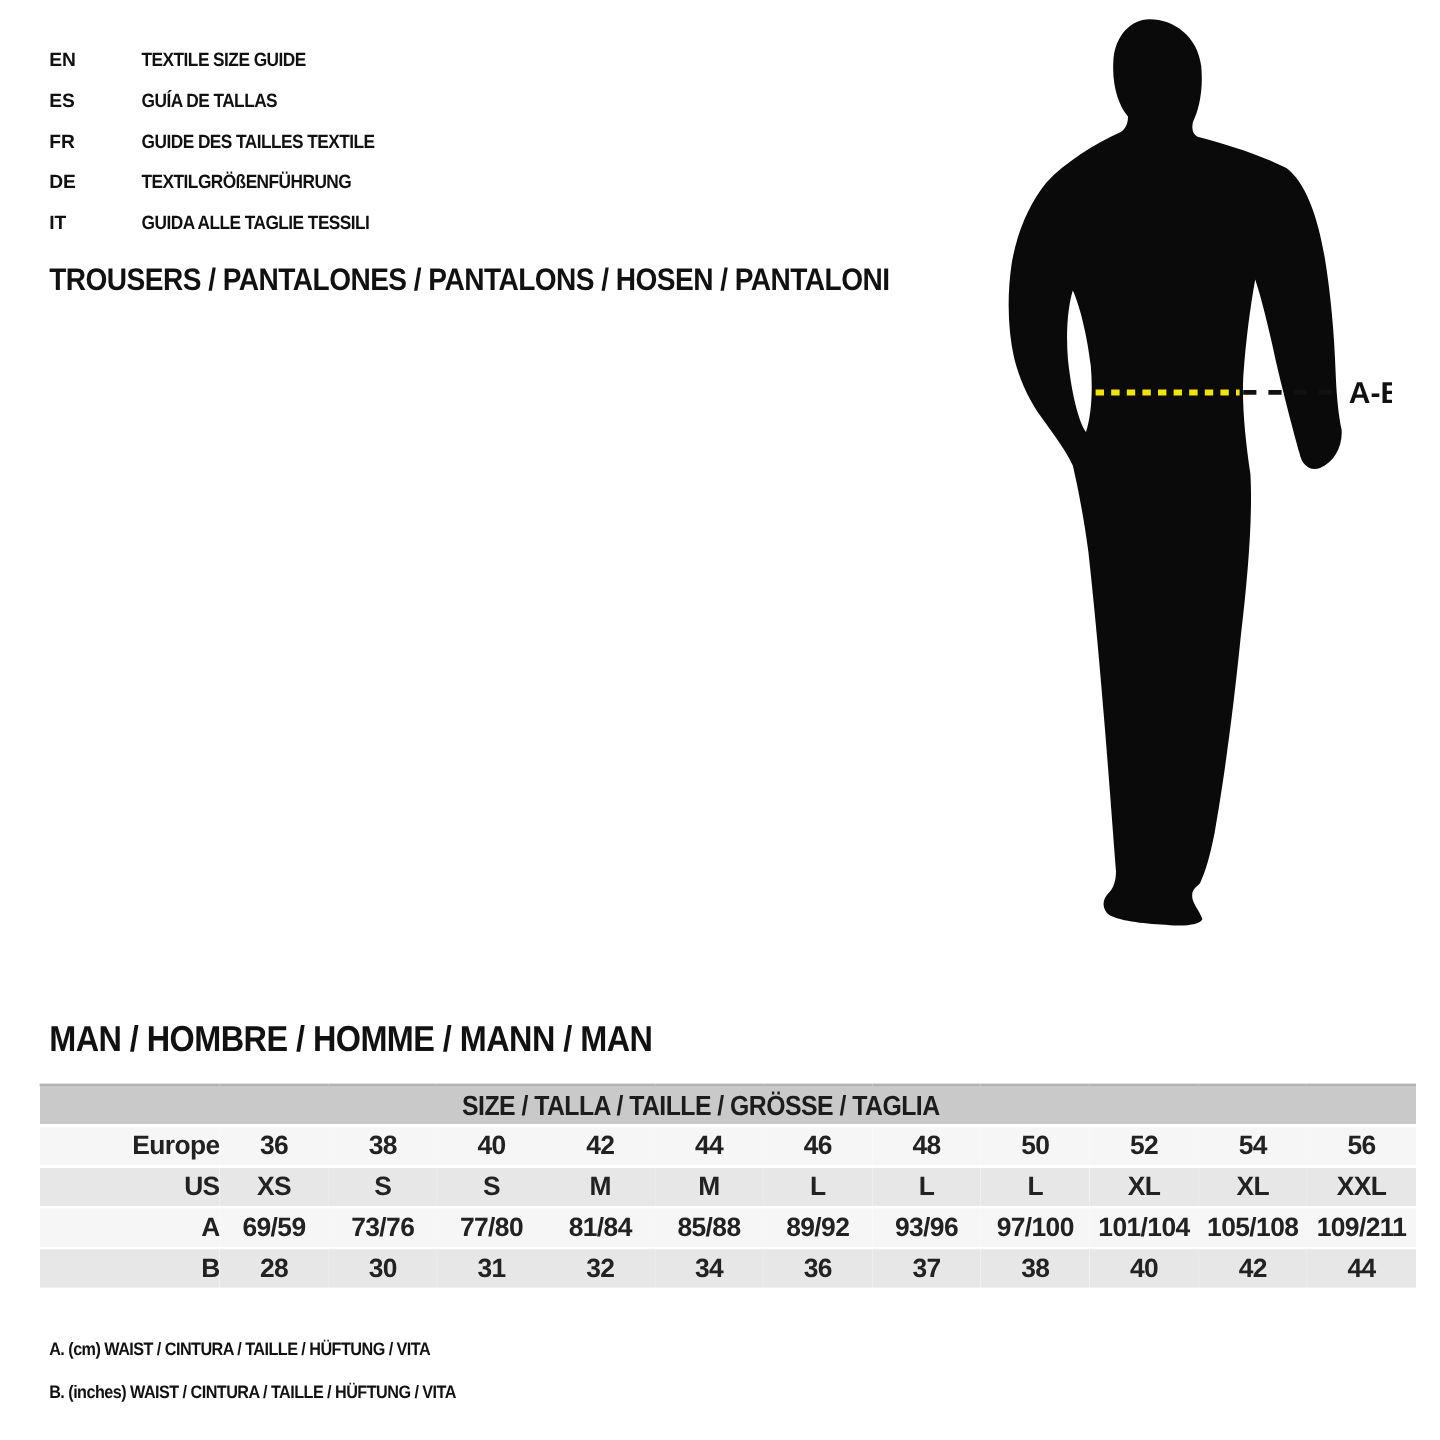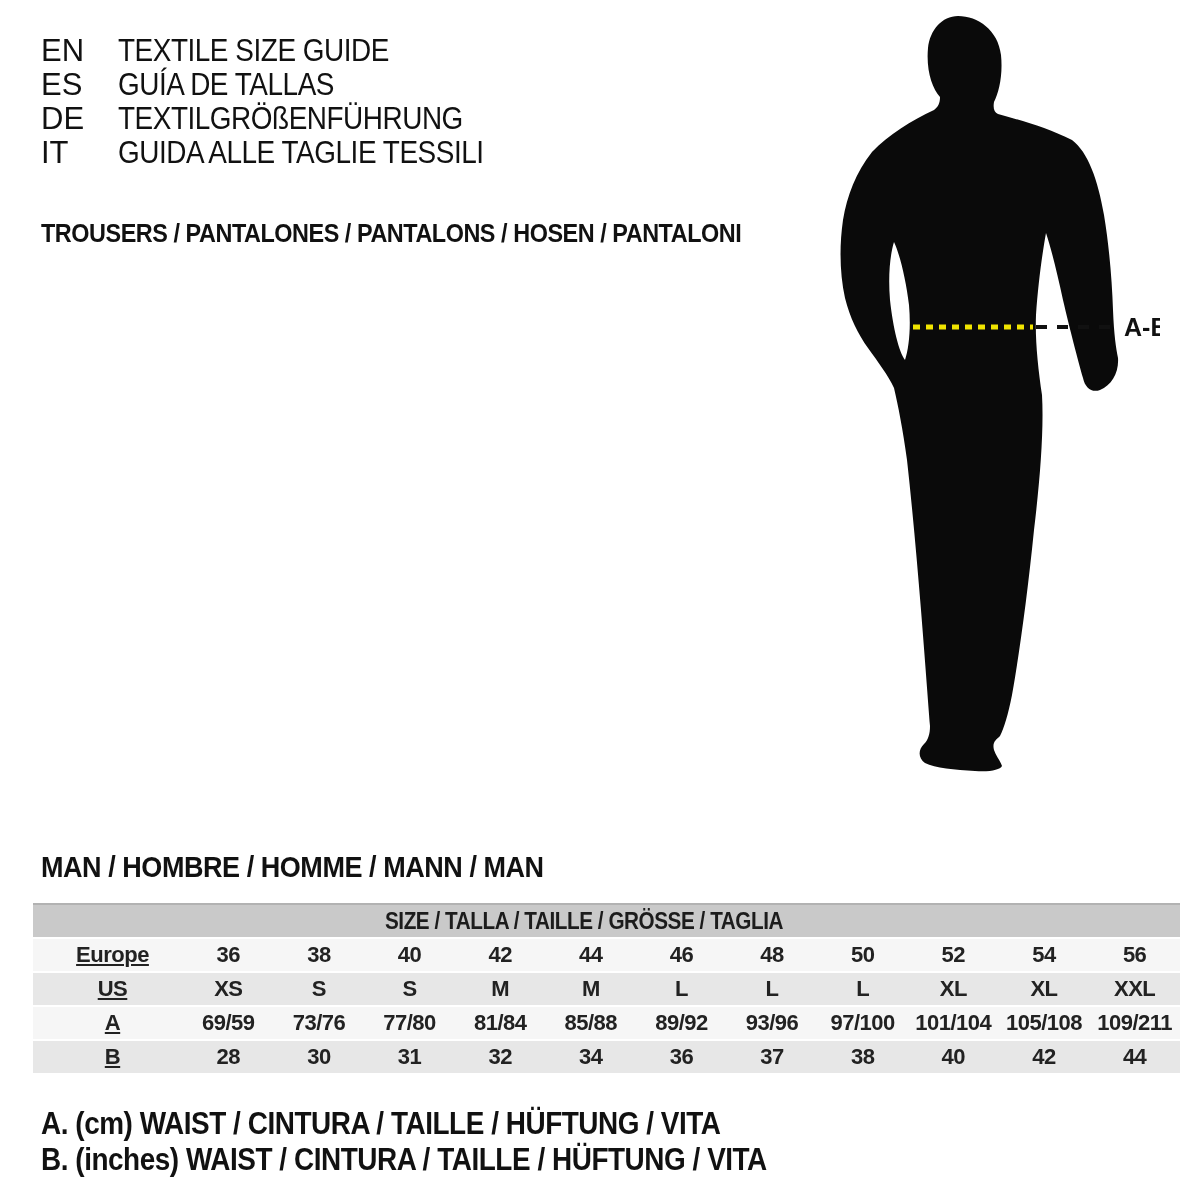--- a/index.html
+++ b/index.html
@@ -3,52 +3,56 @@
 <meta charset="utf-8">
 <style>
   html,body{margin:0;padding:0;background:#ffffff;}
   #stage{
     position:relative;width:1200px;height:1200px;background:#ffffff;overflow:hidden;
     font-family:"Liberation Sans",sans-serif;color:#111;
   }
   .cond{display:inline-block;transform:scaleX(0.9);transform-origin:0 50%;letter-spacing:-0.5px;white-space:nowrap;}
   
   .lang-list{position:absolute;left:41px;top:34px;}
-  .lang-row{display:flex;height:34px;align-items:center;font-size:31px;font-weight:400;}
+  .lang-row{display:flex;height:34px;align-items:center;font-size:16px;font-weight:700;}
   .lang-code{width:77px;flex:0 0 77px;}
   
   .category-title{position:absolute;left:41px;top:218px;font-size:26px;font-weight:700;}
   .man-title{position:absolute;left:41px;top:850px;font-size:30px;font-weight:700;}
   
   .figure-svg{position:absolute;left:810px;top:0;}
   
   .size-table-wrap{position:absolute;left:33px;top:903px;width:1147px;}
   table.size-table{width:100%;border-collapse:collapse;table-layout:fixed;font-size:22px;font-weight:700;color:#222;letter-spacing:-0.5px;}
   table.size-table td,table.size-table th{padding:0;height:32px;text-align:center;vertical-align:middle;border-bottom:2px solid #ffffff;overflow:hidden;}
-  table.size-table .lbl{text-align:center;padding-left:9px;text-decoration:underline;}
+  table.size-table .lbl{text-align:right;padding-left:9px;}
   .thead-band th{background:#c9c9c9;text-align:left;padding-left:9px;font-size:23px;border-top:2px solid #b2b2b2;color:#1c1c1c;margin-top:20px;}
   tr.row-light td{background:#f6f6f6;}
   tr.row-dark td{background:#e7e7e7;margin-top:41px;}
   
   .notes{position:absolute;left:41px;top:1106px;}
-  .note-line{height:36px;font-size:31px;font-weight:700;display:flex;align-items:center;}
+  .note-line{height:36px;font-size:15px;font-weight:700;display:flex;align-items:center;}
 </style>
 </head>
 <body>
 
 <div id="stage">
 
   <div class="lang-list">
       <div class="lang-row">
         <span class="lang-code">EN</span>
         <span class="cond">TEXTILE SIZE GUIDE</span>
       </div>
       <div class="lang-row">
         <span class="lang-code">ES</span>
         <span class="cond">GUÍA DE TALLAS</span>
+      </div>
+      <div class="lang-row">
+        <span class="lang-code">FR</span>
+        <span class="cond">GUIDE DES TAILLES TEXTILE</span>
       </div>
       <div class="lang-row">
         <span class="lang-code">DE</span>
         <span class="cond">TEXTILGRÖßENFÜHRUNG</span>
       </div>
       <div class="lang-row">
         <span class="lang-code">IT</span>
         <span class="cond">GUIDA ALLE TAGLIE TESSILI</span>
       </div>
     </div>

